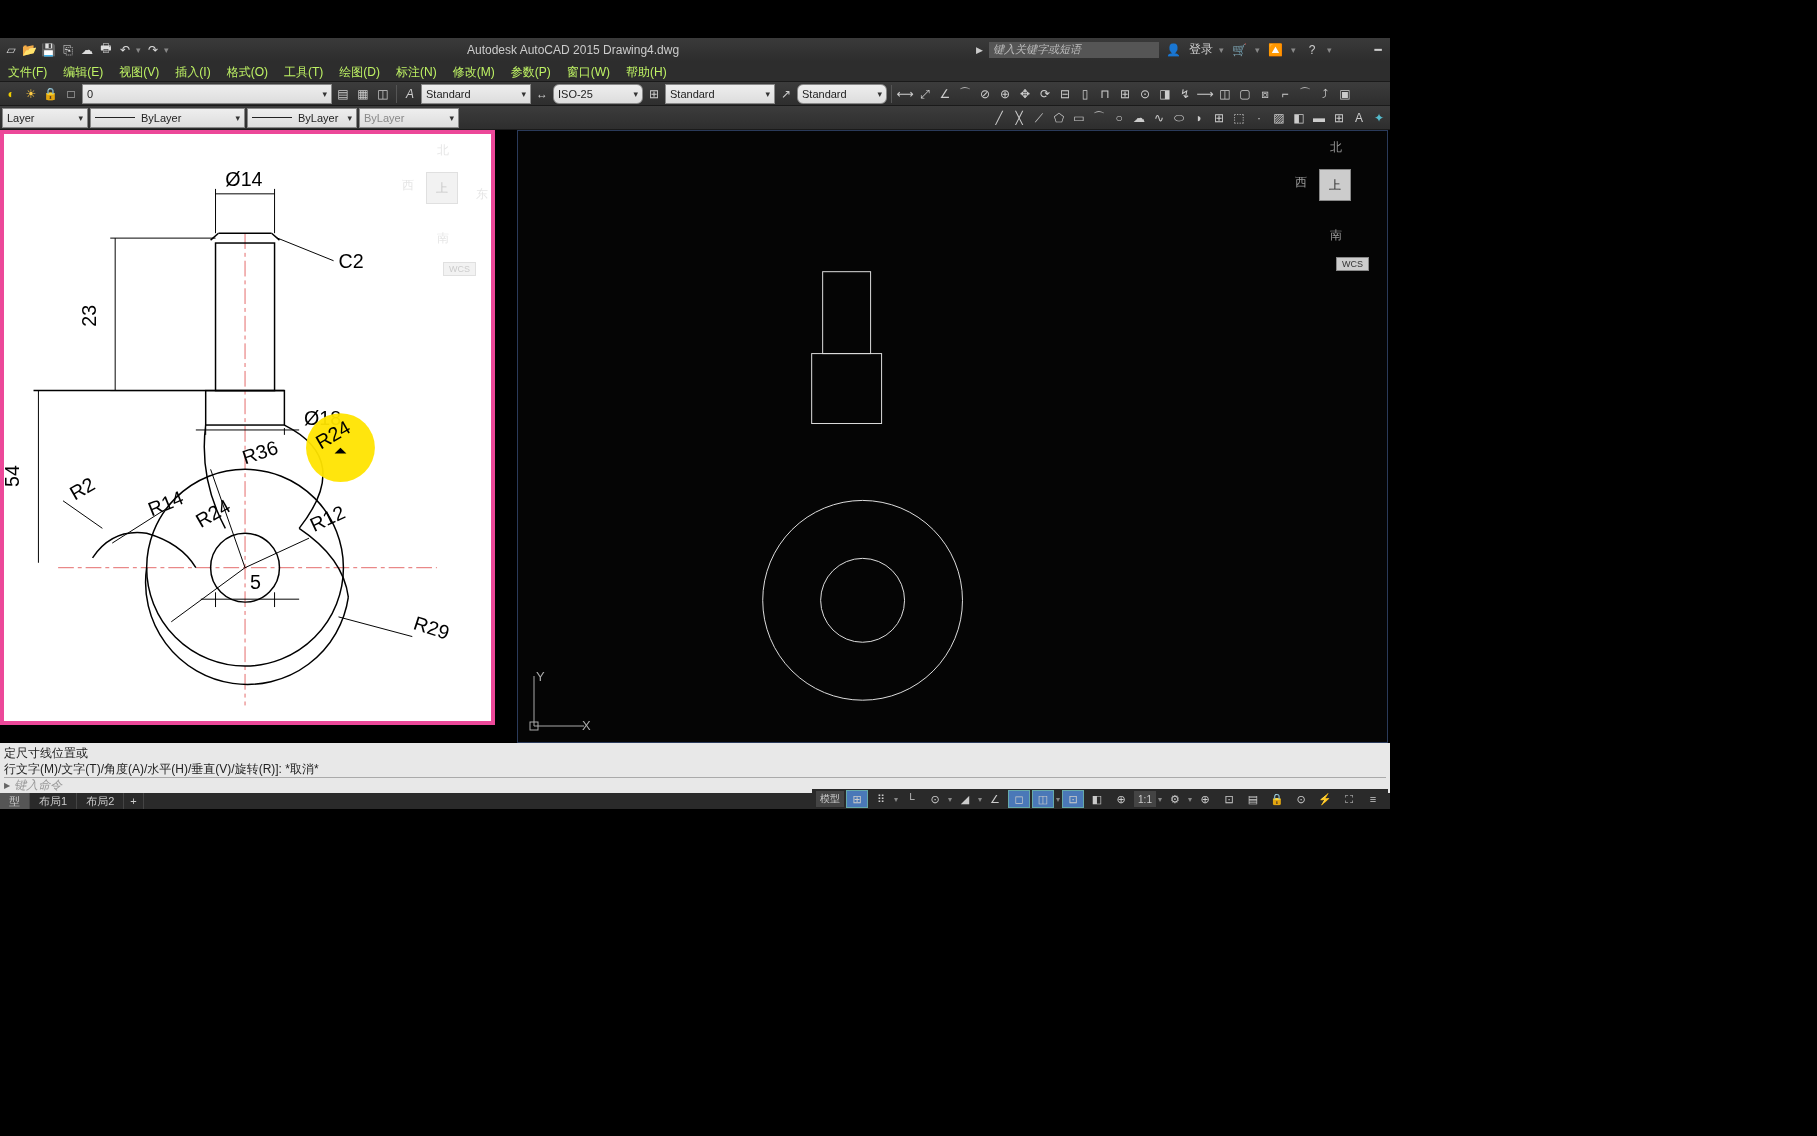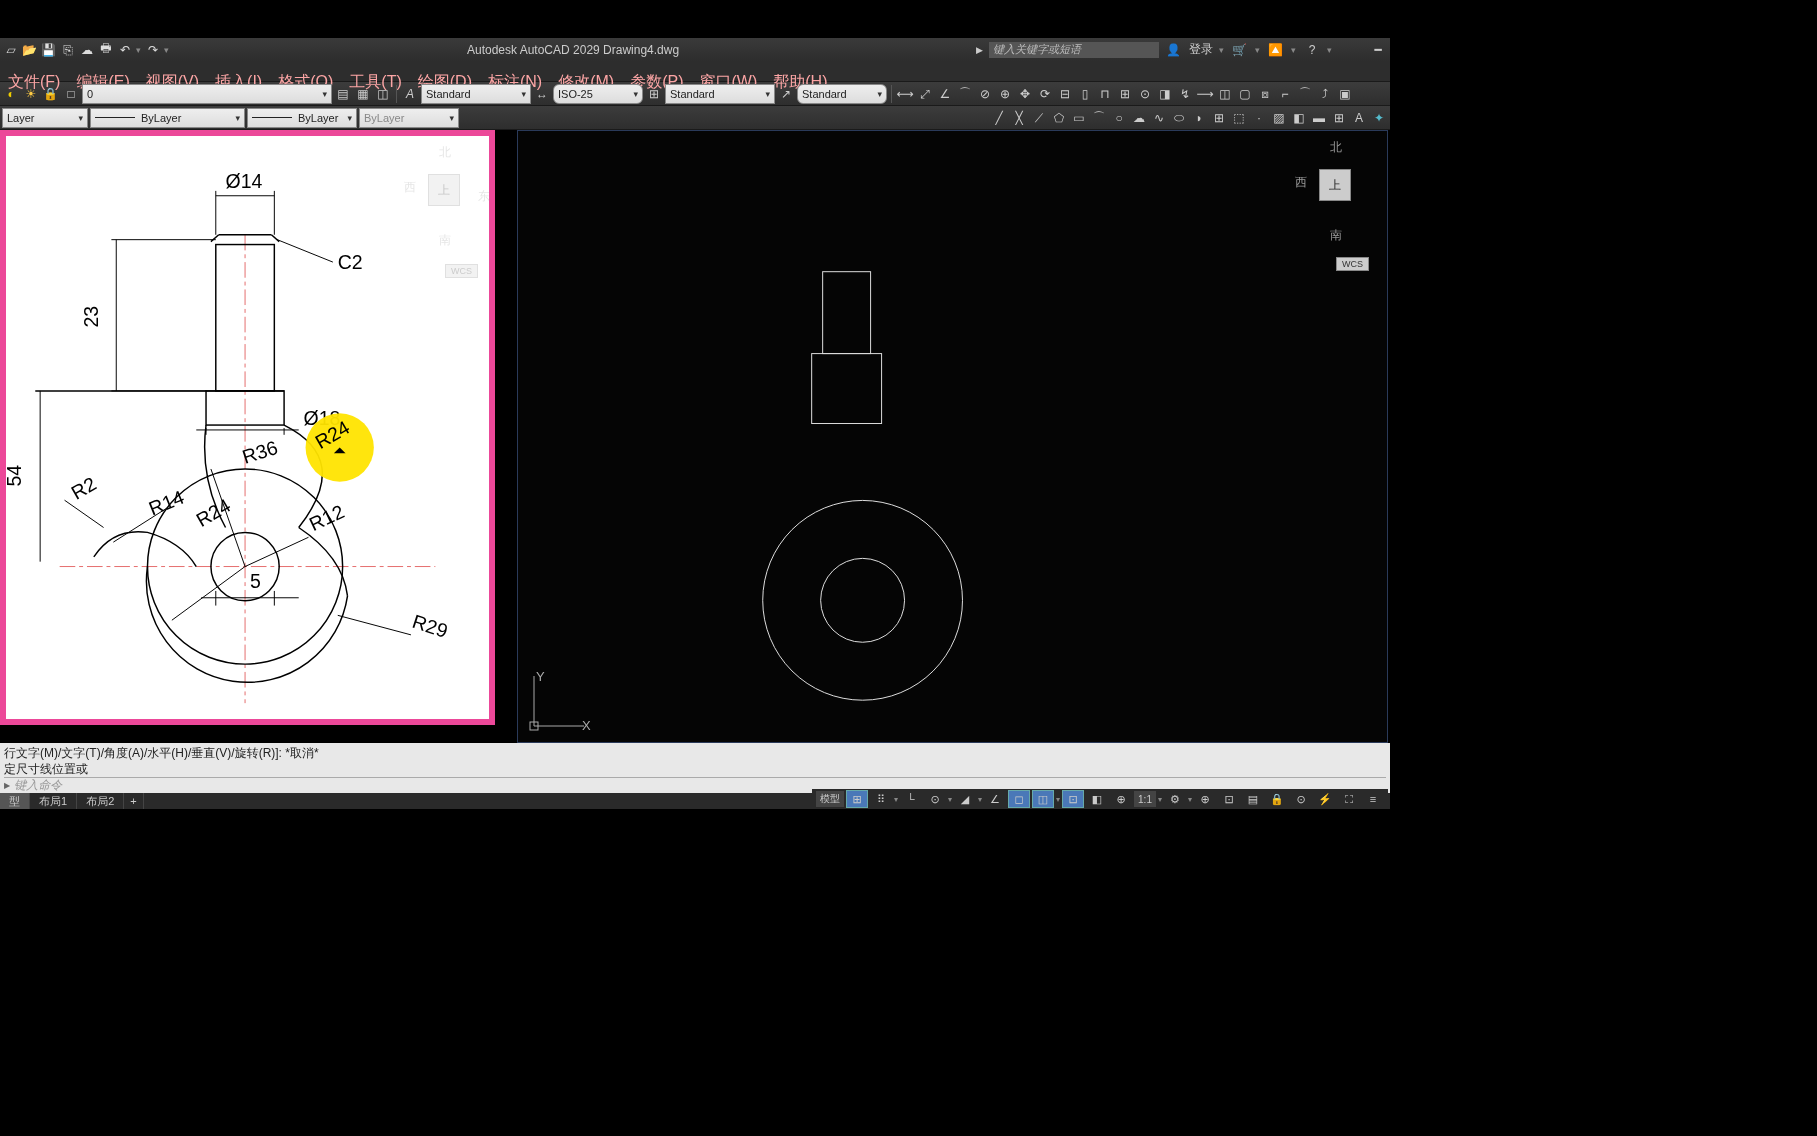--- a/index.html
+++ b/index.html
@@ -11,39 +11,39 @@
 .qat { display:flex; gap:3px; align-items:center; }
 .qat-ico { width:16px; height:16px; display:flex; align-items:center; justify-content:center; color:#ddd; cursor:pointer; }
 .qat-sep { width:6px; height:16px; color:#888; display:flex; align-items:center; font-size:9px; }
 .titletext { flex:1; text-align:center; color:#ccc; font-size:12px; }
 .title-right { display:flex; gap:6px; align-items:center; }
 .search-box { width:170px; height:16px; background:#555; color:#bbb; font-style:italic; padding:0 4px; font-size:11px; display:flex; align-items:center; }
 .login { color:#ccc; display:flex; align-items:center; gap:4px; }
 .tr-ico { width:18px; height:16px; color:#ccc; display:flex; align-items:center; justify-content:center; cursor:pointer; }
 
 .menubar { height:21px; background:#2d2d2d; display:flex; border-bottom:1px solid #1a1a1a; }
-.menu-item { padding:3px 8px; color:#fca5a5; font-size:16px; cursor:pointer;margin-top:8px; }
+.menu-item { padding:3px 8px; color:#bef264; font-size:12px; cursor:pointer; }
 
 .toolbar1 { height:24px; background:linear-gradient(#3c3c3c,#2e2e2e); display:flex; align-items:center; gap:2px; padding:0 2px; border-bottom:1px solid #1a1a1a; }
 .tb-ico { width:18px; height:18px; display:flex; align-items:center; justify-content:center; color:#ccc; cursor:pointer; }
 .tb-sep { width:1px; height:18px; background:#555; margin:0 2px; }
 .dd { height:20px; background:linear-gradient(#eee,#ddd); border:1px solid #888; display:flex; align-items:center; padding:0 4px; color:#222; font-size:11px; position:relative; cursor:pointer; }
 .dd::after { content:"▾"; position:absolute; right:4px; color:#333; font-size:9px; }
 .dd.layer { width:250px; }
 .dd.std { width:110px; }
 .dd.iso { width:90px;border-radius:6px; }
 
 .toolbar2 { height:24px; background:linear-gradient(#3c3c3c,#2e2e2e); display:flex; align-items:center; gap:2px; padding:0 2px; border-bottom:1px solid #1a1a1a; }
 .dd.prop { width:86px; }
 .dd.lt { width:155px; }
 .dd.lw { width:110px; }
 .dd.bc { width:100px; color:#888; }
 
 .workspace { position:absolute; top:92px; left:0; right:0; bottom:80px; display:flex; }
-.ref-pane { width:495px; height:595px; background:#fff; position:relative; border:6px solid #ec4899;text-align:center; }
+.ref-pane { width:495px; height:595px; background:#fff; position:relative; border:4px solid #ec4899;text-align:center; }
 .model-pane { position:absolute; left:517px; top:0; right:2px; bottom:0; background:#050505; border:1px solid #2a3a5a; }
 
 .cmdarea { position:absolute; bottom:30px; left:0; right:0; height:50px; background:#e8e8e8; color:#222; font-size:12px; padding:2px 4px; }
 .cmd-line { height:16px; }
 .cmd-input { height:16px; color:#999; font-style:italic; display:flex; gap:4px; align-items:center; border-top:1px solid #aaa; }
 .cmd-input::before { content:"▶"; font-size:8px; color:#666; font-style:normal; }
 
 .tabs-bar { position:absolute; bottom:14px; left:0; right:0; height:16px; background:#2a2a2a; display:flex; align-items:center; gap:0; }
 .mtab { padding:0 9px; height:16px; color:#ccc; font-size:11px; display:flex; align-items:center; cursor:pointer; border-right:1px solid #444; }
 .mtab.active { background:#555; }
@@ -89,21 +89,21 @@
       <span class="qat-ico">📂</span>
       <span class="qat-ico">💾</span>
       <span class="qat-ico">⎘</span>
       <span class="qat-ico">☁</span>
       <span class="qat-ico">🖶</span>
       <span class="qat-ico">↶</span>
       <span class="qat-sep">▾</span>
       <span class="qat-ico">↷</span>
       <span class="qat-sep">▾</span>
     </div>
-    <div class="titletext">Autodesk AutoCAD 2029   Drawing4.dwg</div>
+    <div class="titletext">Autodesk AutoCAD 2015   Drawing4.dwg</div>
     <div class="title-right">
       <span style="color:#ccc;font-size:9px">▶</span>
       <div class="search-box">键入关键字或短语</div>
       <span class="tr-ico">👤</span>
       <span class="login">登录</span>
       <span class="qat-sep">▾</span>
       <span class="tr-ico">🛒</span>
       <span class="qat-sep">▾</span>
       <span class="tr-ico">🔼</span>
       <span class="qat-sep">▾</span>
@@ -293,22 +293,22 @@
             <line x1="10" y1="60" x2="60" y2="60" stroke="#aaa"></line>
             <rect x="6" y="56" width="8" height="8" fill="none" stroke="#aaa"></rect>
           </svg>
         <div class="ucs-y">Y</div>
         <div class="ucs-x">X</div>
       </div>
     </div>
   </div>
 
   <div class="cmdarea">
+    <div class="cmd-line">定尺寸线位置或</div>
     <div class="cmd-line">行文字(M)/文字(T)/角度(A)/水平(H)/垂直(V)/旋转(R)]:  *取消*</div>
-    <div class="cmd-line">定尺寸线位置或</div>
     <div class="cmd-input">键入命令</div>
   </div>
 
   <div class="tabs-bar">
     <div class="mtab active">型</div>
     <div class="mtab">布局1</div>
     <div class="mtab">布局2</div>
     <div class="mtab plus">+</div>
   </div>
 

